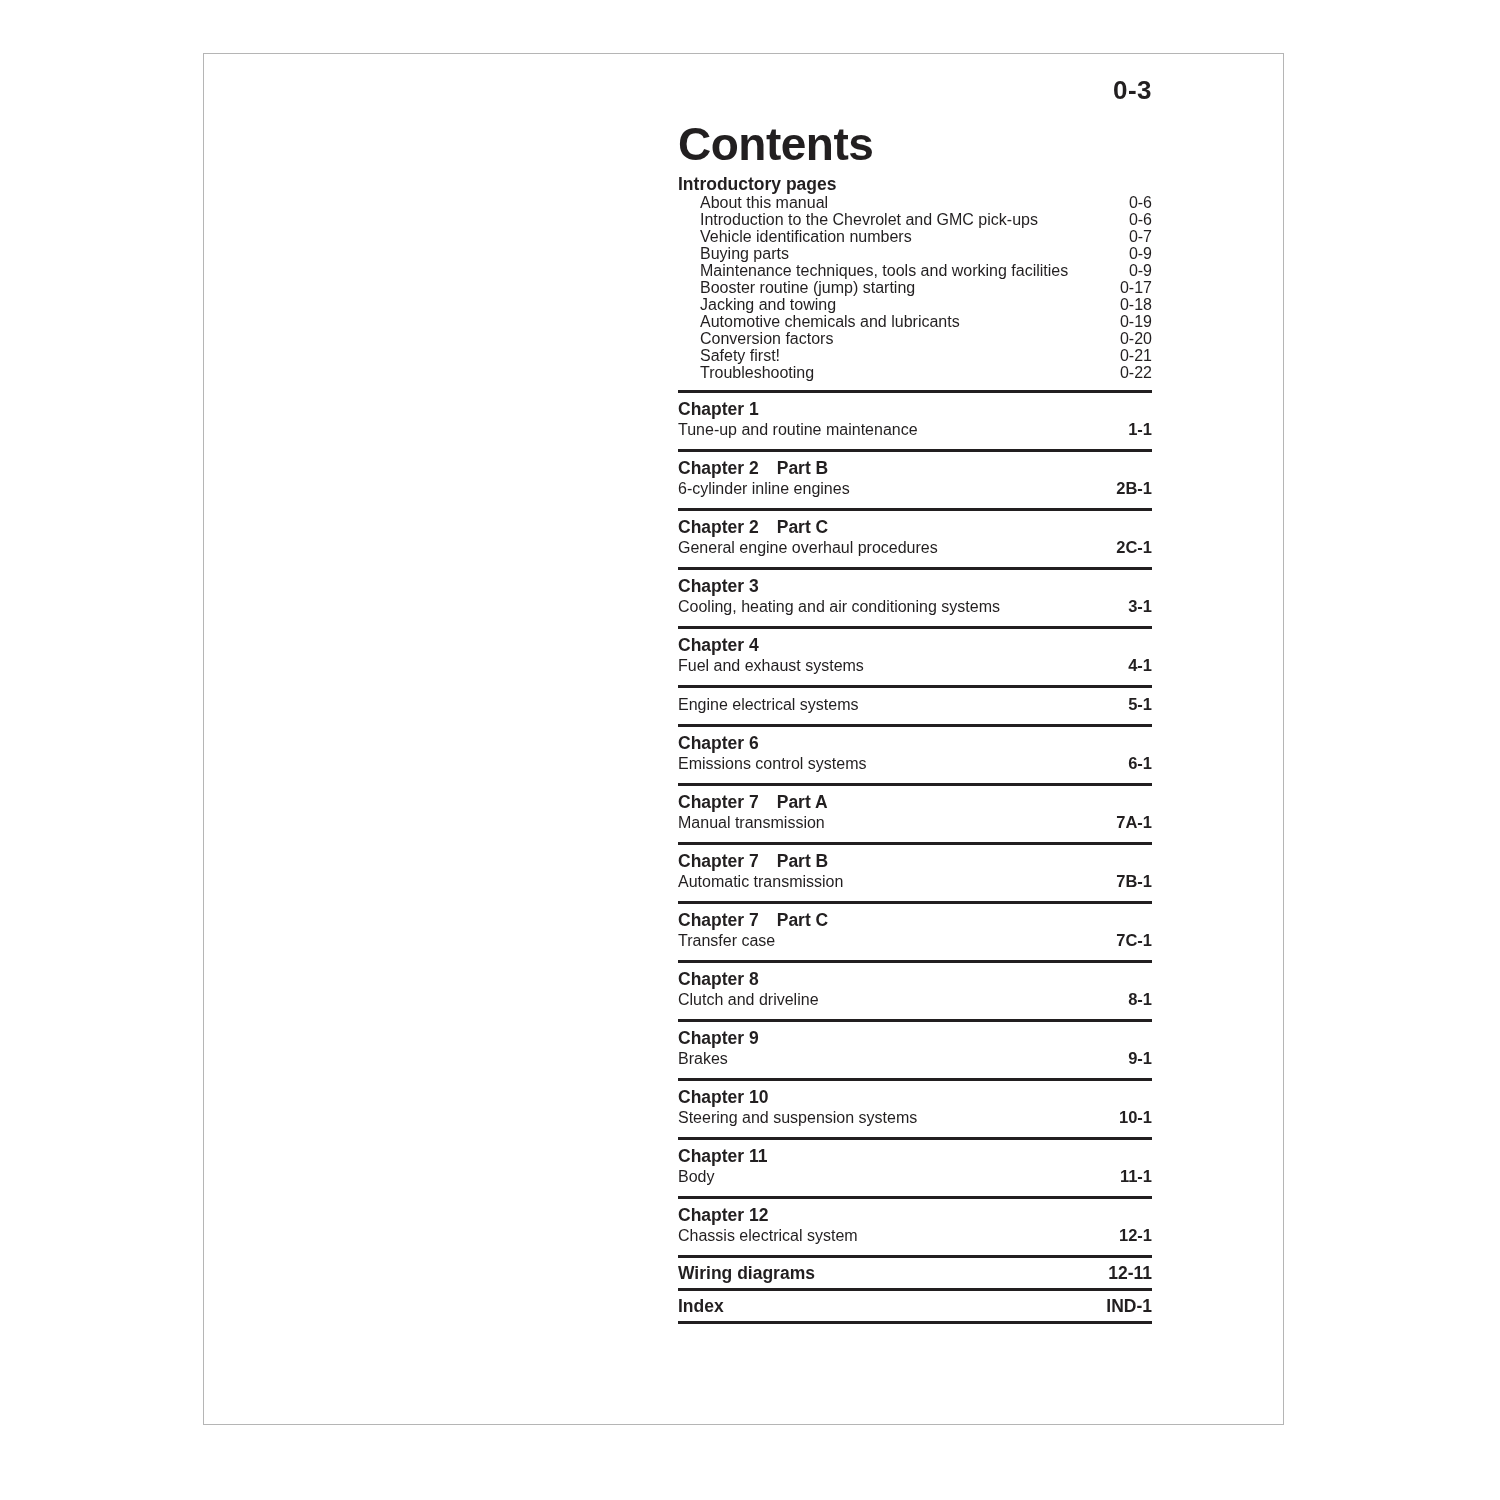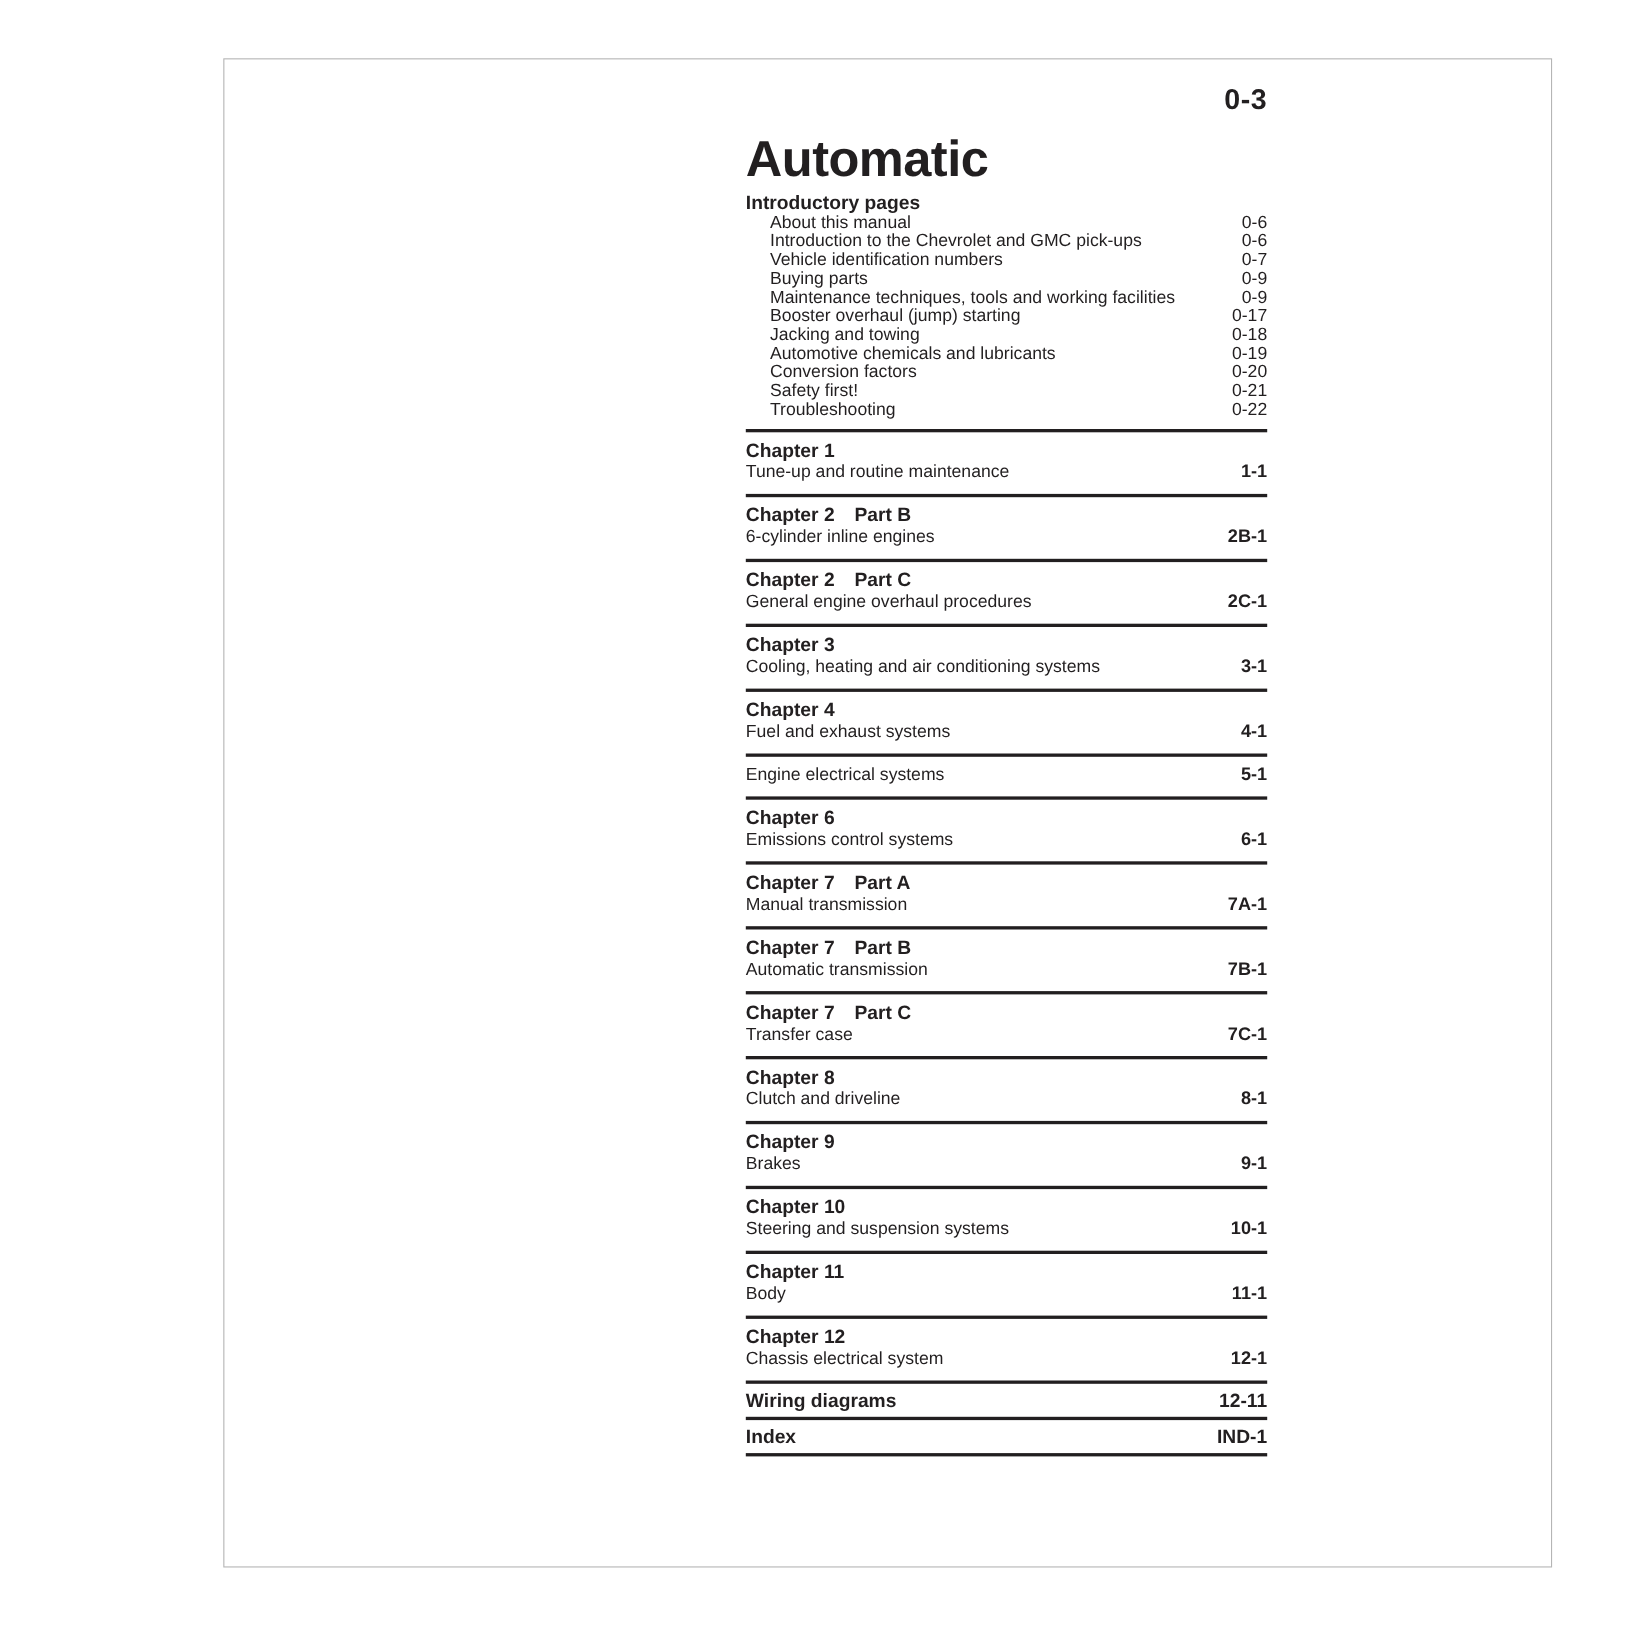--- a/index.html
+++ b/index.html
@@ -4,21 +4,21 @@
 <style>
   * { margin:0; padding:0; box-sizing:border-box; }
   html,body { width:1500px; height:1500px; background:#ffffff; }
   body {
     font-family:"Liberation Sans","DejaVu Sans",sans-serif;
     color:#221f20;
     position:relative;
   }
   .paper {
     position:absolute; left:203px; top:53px;
-    width:1208px; height:1372px;
+    width:1081px; height:1372px;
     background:#ffffff;
     border:1px solid #b5b5b5;
   }
   .column {
     position:absolute; left:474px; top:21px; width:474px;
   }
   .page-number {
     font-size:26px; font-weight:bold; text-align:right; line-height:30px;
     letter-spacing:0.5px;
   }
@@ -56,21 +56,21 @@
   .footer-row.last { border-bottom:3px solid #221f20; }
 </style>
 </head>
 <body>
 
 <div class="paper">
   <div class="column">
 
     <div class="page-number">0-3</div>
 
-    <h1 class="doc-title">Automatic</h1>
+    <h1 class="doc-title">Contents</h1>
 
     <div class="intro-heading">Introductory pages</div>
 
     <div id="intro-list">
         <div class="intro-row">
           <span class="intro-label">About this manual</span>
           <span class="intro-page">0-6</span>
         </div>
         <div class="intro-row">
           <span class="intro-label">Introduction to the Chevrolet and GMC pick-ups</span>
@@ -82,21 +82,21 @@
         </div>
         <div class="intro-row">
           <span class="intro-label">Buying parts</span>
           <span class="intro-page">0-9</span>
         </div>
         <div class="intro-row">
           <span class="intro-label">Maintenance techniques, tools and working facilities</span>
           <span class="intro-page">0-9</span>
         </div>
         <div class="intro-row">
-          <span class="intro-label">Booster overhaul (jump) starting</span>
+          <span class="intro-label">Booster routine (jump) starting</span>
           <span class="intro-page">0-17</span>
         </div>
         <div class="intro-row">
           <span class="intro-label">Jacking and towing</span>
           <span class="intro-page">0-18</span>
         </div>
         <div class="intro-row">
           <span class="intro-label">Automotive chemicals and lubricants</span>
           <span class="intro-page">0-19</span>
         </div>

